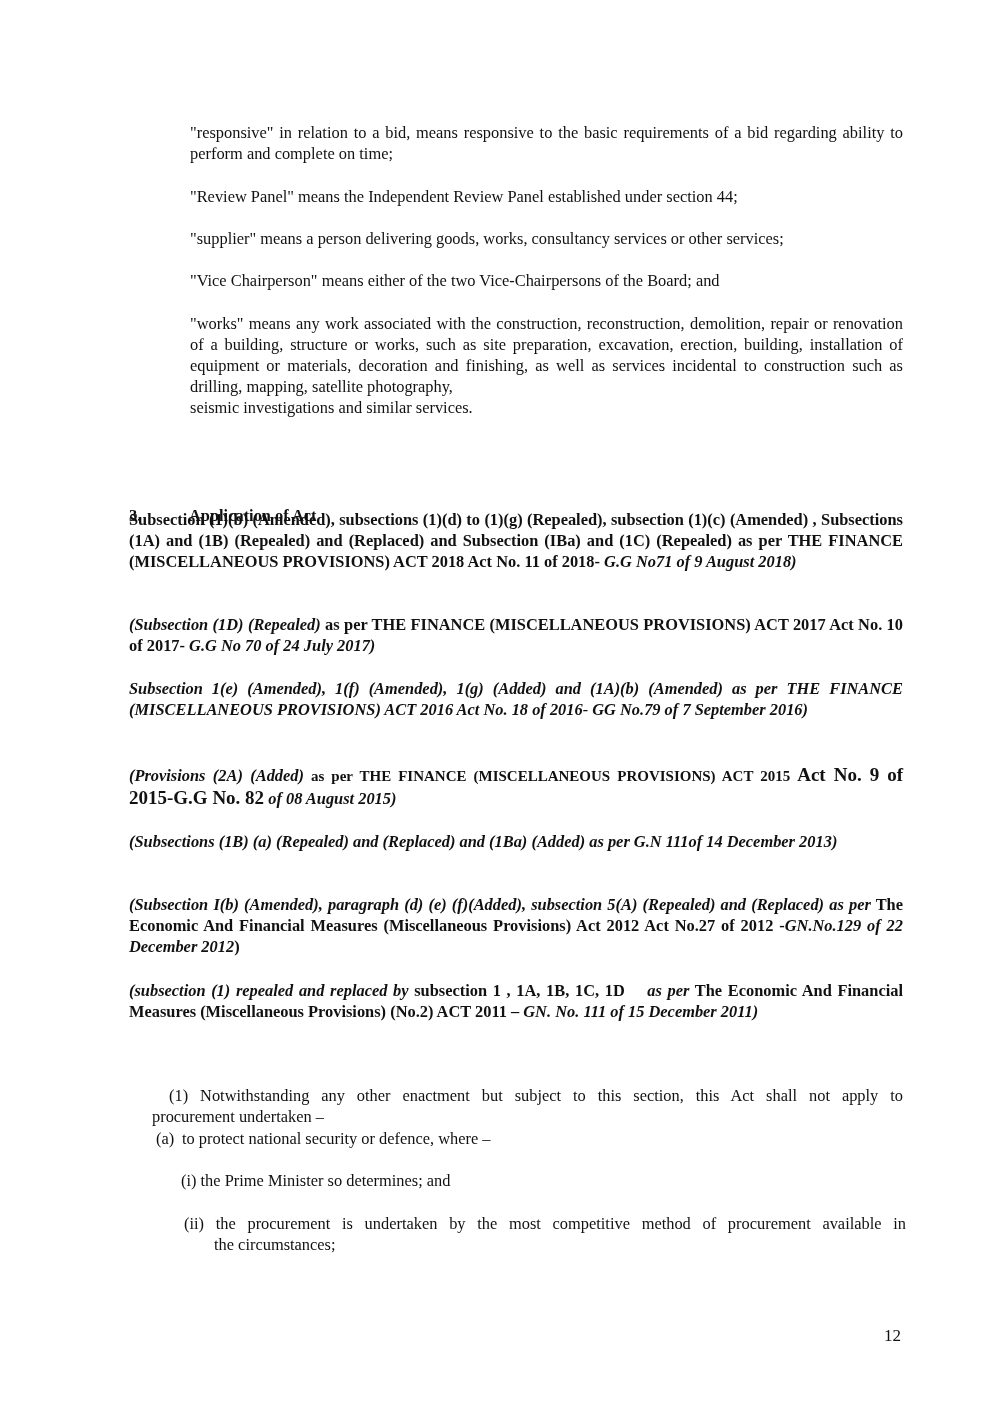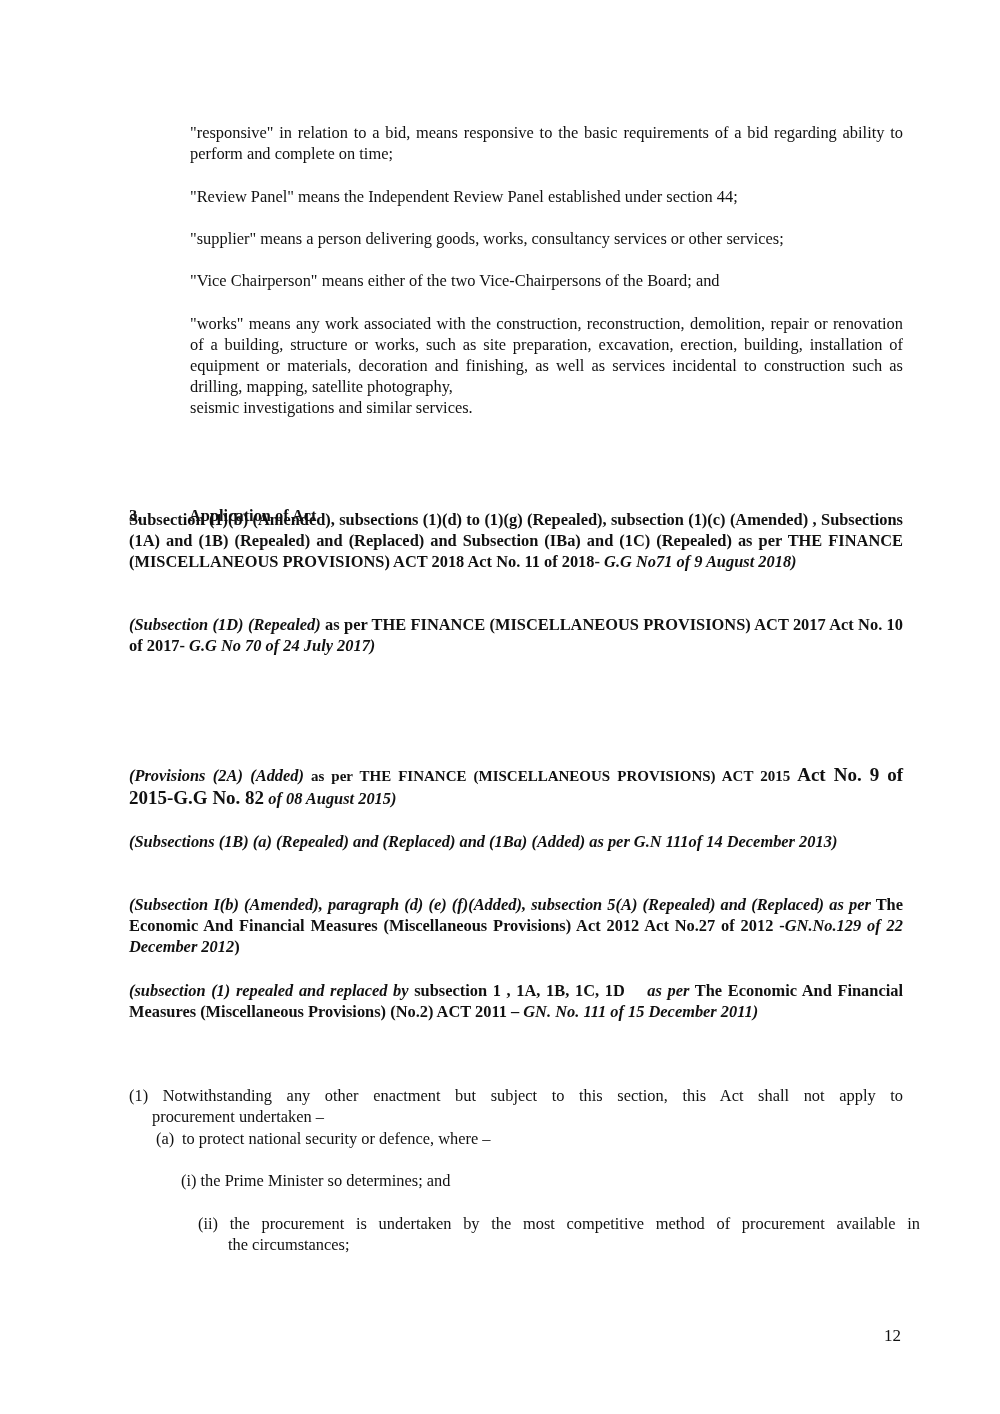--- a/index.html
+++ b/index.html
@@ -51,21 +51,21 @@
       font-size: 16.4px;
       line-height: 21px;
       text-align: justify;
     }
     .list1 .text { text-align-last: left; }
     .indent-cont { padding-left: 23px; font-family: Liberation Serif, serif; }
     .item-a { position: absolute; left: 156px; top: 1128px; font-size: 16.4px; line-height: 21px; }
     .item-a .lbl { display: inline-block; width: 26px; }
     .item-i { position: absolute; left: 181px; top: 1170px; font-size: 16.4px; line-height: 21px; }
     .item-ii {
-      position: absolute; left: 198px; top: 1213px; width: 722px;
+      position: absolute; left: 184px; top: 1213px; width: 722px;
       font-size: 16.4px; line-height: 21px; text-align: justify; text-align-last: left;
     }
     .item-ii .cont { padding-left: 30px; display: block; }
     .page-number {
       position: absolute;
       left: 884px;
       top: 1326px;
       font-size: 17px;
     }
   </style>
@@ -99,39 +99,42 @@
   </div>
 
   <p class="p block last-left" style="top:509px;">
     <span class="b">Subsection (1)(b) (Amended), subsections (1)(d) to (1)(g) (Repealed), subsection (1)(c) (Amended) , Subsections (1A) and (1B) (Repealed) and (Replaced) and Subsection (IBa) and (1C) (Repealed) as per THE FINANCE (MISCELLANEOUS PROVISIONS) ACT 2018 Act No. 11 of 2018- </span><span class="bi">G.G No71 of 9 August 2018)</span>
   </p>
 
   <p class="p block last-left" style="top:614px;">
     <span class="bi">(Subsection (1D) (Repealed)</span><span class="b"> as per THE FINANCE (MISCELLANEOUS PROVISIONS) ACT 2017 Act No. 10 of 2017- </span><span class="bi">G.G No 70 of 24 July 2017)</span>
   </p>
 
+  <p class="p block last-left" style="top:678px;">
+    <span class="bi">Subsection 1(e) (Amended), 1(f) (Amended), 1(g) (Added) and (1A)(b) (Amended) as per THE FINANCE (MISCELLANEOUS PROVISIONS) ACT 2016 Act No. 18 of 2016- GG No.79 of 7 September 2016)</span>
+  </p>
 
   <p class="p block last-left" style="top:764px;">
     <span class="bi">(Provisions (2A) (Added)</span><span class="b" style="font-size:15px;"> as per THE FINANCE (MISCELLANEOUS PROVISIONS) ACT 2015 </span><span class="b big">Act No. 9 of 2015-G.G No. 82</span><span class="bi"> of 08 August 2015)</span>
   </p>
 
   <p class="p block last-left" style="top:831px;">
     <span class="bi">(Subsections (1B) (a) (Repealed) and (Replaced) and (1Ba) (Added) as per G.N 111of 14 December 2013)</span>
   </p>
 
   <p class="p block last-left" style="top:894px;">
     <span class="bi">(Subsection I(b) (Amended), paragraph (d) (e) (f)(Added), subsection 5(A) (Repealed) and (Replaced) as per</span><span class="b"> The Economic And Financial Measures (Miscellaneous Provisions) Act 2012 Act No.27 of 2012 -</span><span class="bi">GN.No.129 of 22 December 2012</span><span class="b">)</span>
   </p>
 
   <p class="p block last-left" style="top:980px;">
     <span class="bi">(subsection (1) repealed and replaced by</span><span class="b"> subsection 1 , 1A, 1B, 1C, 1D </span><span class="bi" style="white-space:pre;">   as per</span><span class="b"> The Economic And Financial Measures (Miscellaneous Provisions) (No.2) ACT 2011 – </span><span class="bi">GN. No. 111 of 15 December 2011)</span>
   </p>
 
   <div class="list1">
-    <div class="text" style="text-align:justify; text-align-last:justify;">
+    <div class="text" style="text-align:justify; text-align-last:justify;margin-left:40px;">
       <span>(1)</span><span> Notwithstanding any other enactment but subject to this section, this Act shall not apply to</span>
     </div>
     <div class="indent-cont">procurement undertaken –</div>
   </div>
 
   <div class="item-a">
     <span class="lbl">(a)</span><span>to protect national security or defence, where –</span>
   </div>
 
   <div class="item-i">(i) the Prime Minister so determines; and</div>

